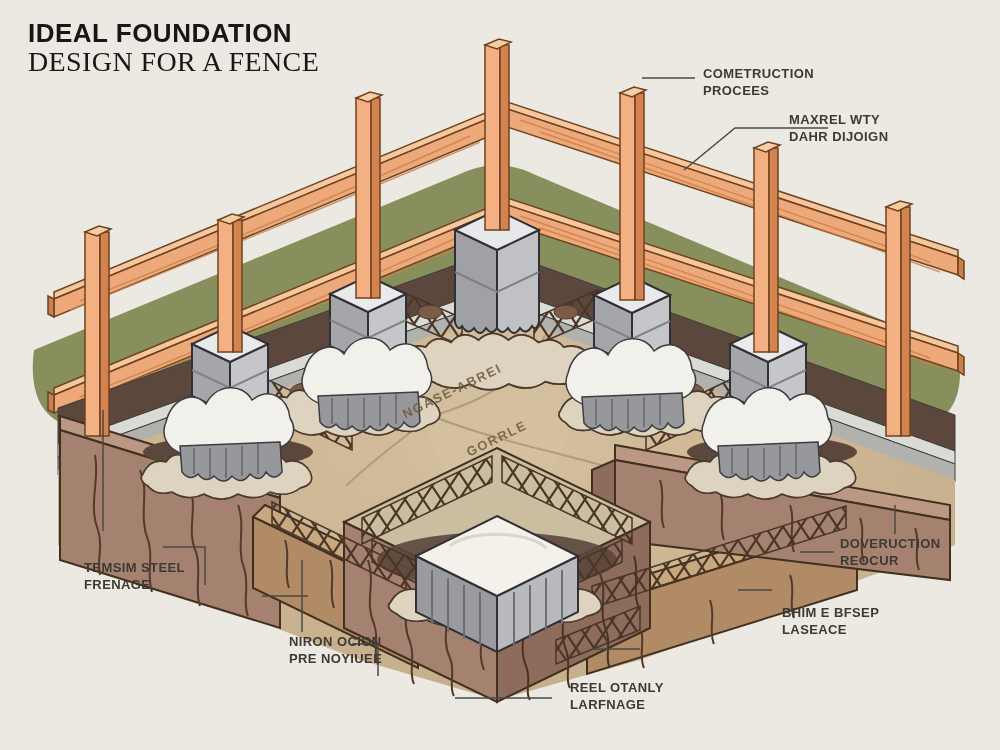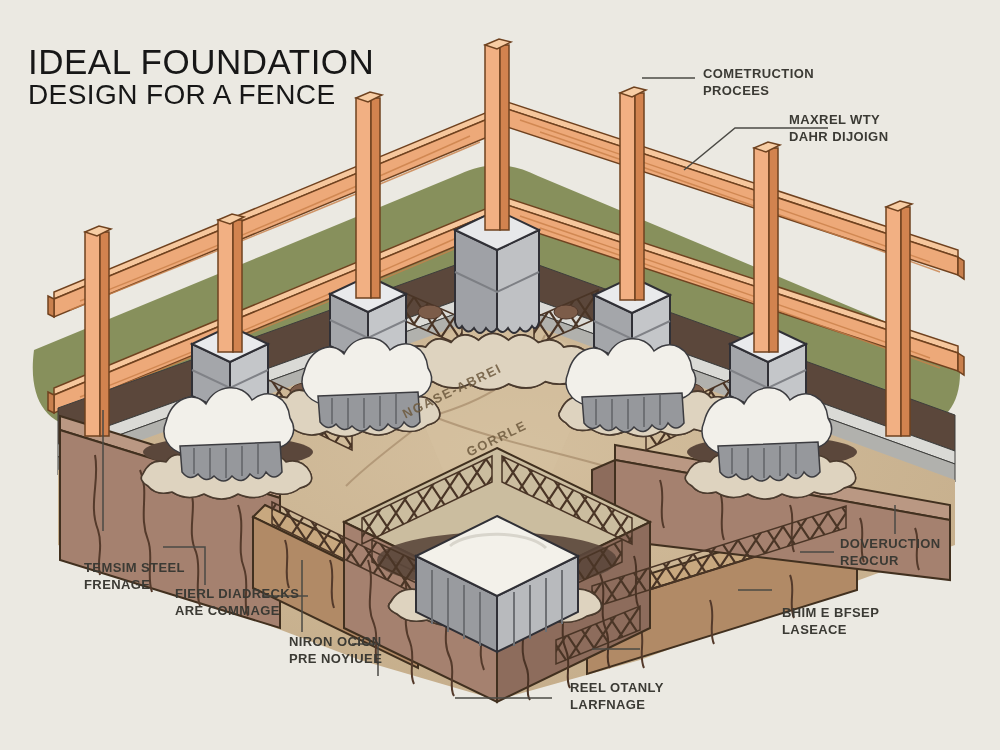--- a/index.html
+++ b/index.html
@@ -1,21 +1,21 @@
 <!DOCTYPE html>
 <html><head>
 <meta charset="utf-8">
 <style>
   html,body{margin:0;padding:0;}
   .stage{position:relative;width:1000px;height:750px;background:#ebe9e2;overflow:hidden;
          font-family:"Liberation Sans",sans-serif;}
   .stage svg{position:absolute;left:0;top:0;}
   .title{position:absolute;left:28px;top:20px;color:#171717;line-height:1.04;z-index:5;}
-  .title .t1{font-size:35px;font-weight:400;letter-spacing:.5px;margin-top:24px;}
-  .title .t2{font-size:28px;font-weight:500;letter-spacing:.4px;}
+  .title .t1{font-size:26px;font-weight:700;letter-spacing:.5px;}
+  .title .t2{font-size:28px;font-weight:500;letter-spacing:.4px;font-family:Liberation Serif, serif;}
   .co{position:absolute;z-index:6;color:#3b3a34;font-size:13px;font-weight:700;
       letter-spacing:.4px;line-height:1.3;text-transform:uppercase;white-space:nowrap;}
   .gtxt{position:absolute;z-index:4;color:#6e5a3e;font-size:13px;font-weight:700;
         letter-spacing:1.6px;opacity:.85;transform-origin:0 0;white-space:nowrap;}
 </style>
 </head>
 <body>
 
 <div class="stage">
 
@@ -262,24 +262,20 @@
   <div>PROCEES</div>
 </div>
 <div class="co" style="left:789px;top:112px">
   <div>MAXREL WTY</div>
   <div>DAHR DIJOIGN</div>
 </div>
 <div class="co" style="left:84px;top:560px">
   <div>TEMSIM STEEL</div>
   <div>FRENAGE</div>
 </div>
-<div class="co" style="left:175px;top:586px">
-  <div>FIERL DIADRECKS</div>
-  <div>ARE COMMAGE</div>
-</div>
 <div class="co" style="left:289px;top:634px">
   <div>NIRON OCION</div>
   <div>PRE NOYIUEE</div>
 </div>
 <div class="co" style="left:570px;top:680px">
   <div>REEL OTANLY</div>
   <div>LARFNAGE</div>
 </div>
 <div class="co" style="left:782px;top:605px">
   <div>BHIM E BFSEP</div>

